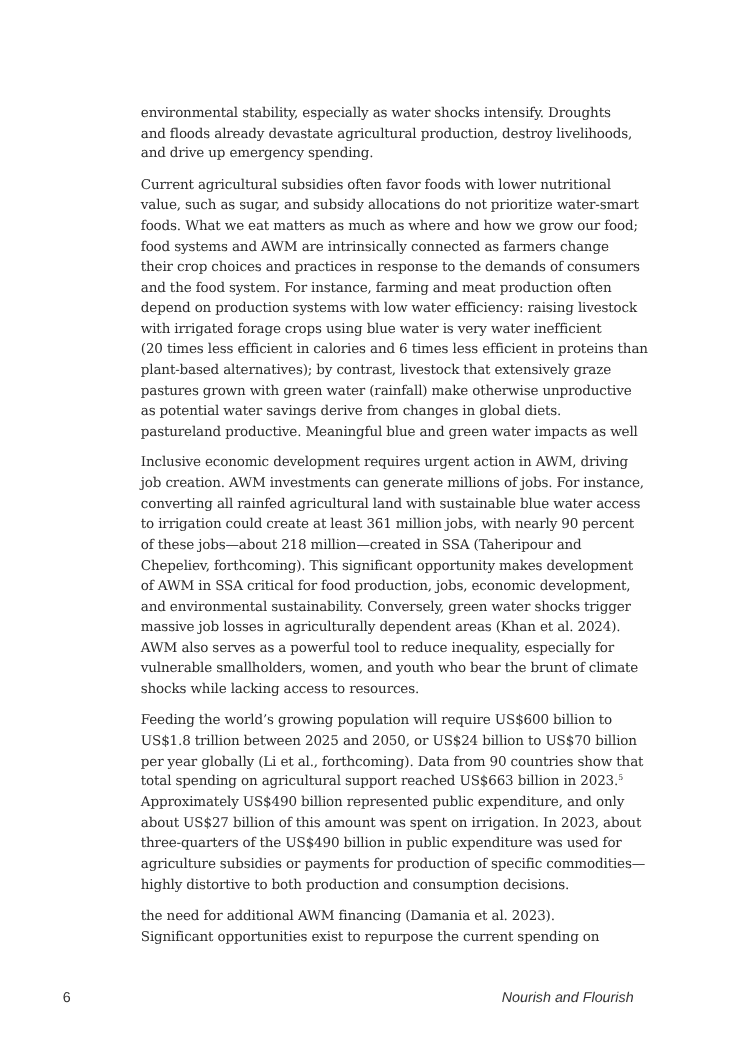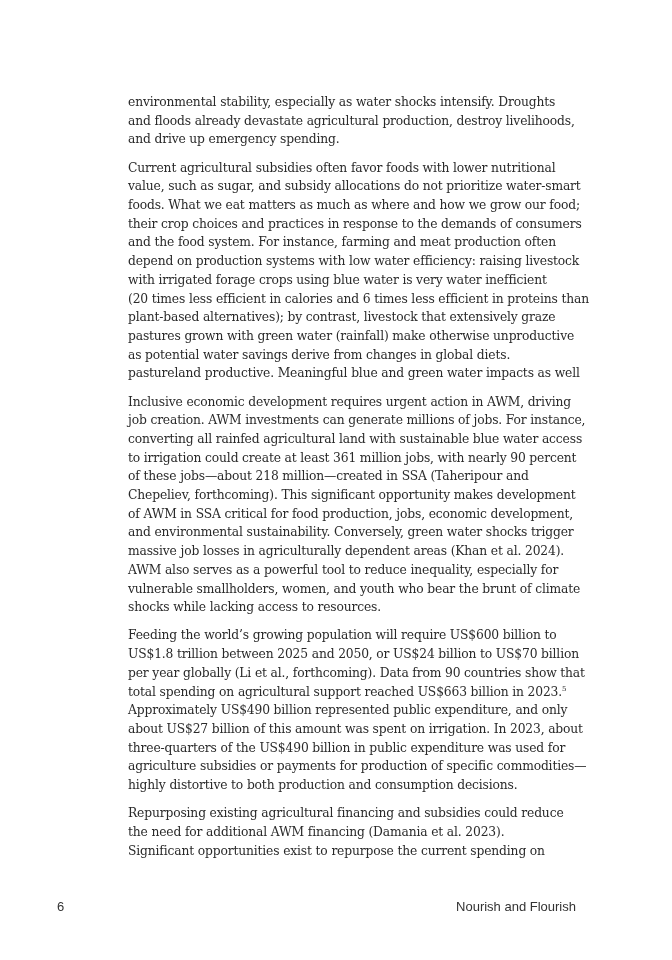--- a/index.html
+++ b/index.html
@@ -20,38 +20,39 @@
   .line { display: block; white-space: nowrap; }
   sup { font-size: 7px; line-height: 0; vertical-align: 5px; }
   .footer {
     position: absolute;
     top: 899px;
     font-family: "Liberation Sans", "DejaVu Sans", sans-serif;
     font-size: 13px;
     color: #333;
   }
   .page-num { left: 57px; }
-  .running-title { right: 96px; }
+  .running-title { right: 96px; font-style: italic; }
 </style>
 </head>
 <body>
 
 <div class="page">
   <div class="body-text">
 
     <p class="para">
       <span class="line">environmental stability, especially as water shocks intensify. Droughts</span>
       <span class="line">and floods already devastate agricultural production, destroy livelihoods,</span>
       <span class="line">and drive up emergency spending.</span>
     </p>
 
     <p class="para">
       <span class="line">Current agricultural subsidies often favor foods with lower nutritional</span>
       <span class="line">value, such as sugar, and subsidy allocations do not prioritize water-smart</span>
       <span class="line">foods. What we eat matters as much as where and how we grow our food;</span>
+      <span class="line">food systems and AWM are intrinsically connected as farmers change</span>
       <span class="line">their crop choices and practices in response to the demands of consumers</span>
       <span class="line">and the food system. For instance, farming and meat production often</span>
       <span class="line">depend on production systems with low water efficiency: raising livestock</span>
       <span class="line">with irrigated forage crops using blue water is very water inefficient</span>
       <span class="line">(20 times less efficient in calories and 6 times less efficient in proteins than</span>
       <span class="line">plant-based alternatives); by contrast, livestock that extensively graze</span>
       <span class="line">pastures grown with green water (rainfall) make otherwise unproductive</span>
       <span class="line">as potential water savings derive from changes in global diets.</span>
       <span class="line">pastureland productive. Meaningful blue and green water impacts as well</span>
     </p>
@@ -77,21 +78,20 @@
       <span class="line">per year globally (Li et al., forthcoming). Data from 90 countries show that</span>
       <span class="line"><span>total spending on agricultural support reached US$663 billion in 2023.</span><sup>5</sup></span>
       <span class="line">Approximately US$490 billion represented public expenditure, and only</span>
       <span class="line">about US$27 billion of this amount was spent on irrigation. In 2023, about</span>
       <span class="line">three-quarters of the US$490 billion in public expenditure was used for</span>
       <span class="line">agriculture subsidies or payments for production of specific commodities—</span>
       <span class="line">highly distortive to both production and consumption decisions.</span>
     </p>
 
     <p class="para">
-      <span class="line">Repurposing existing agricultural financing and subsidies could reduce</span>
       <span class="line">the need for additional AWM financing (Damania et al. 2023).</span>
       <span class="line">Significant opportunities exist to repurpose the current spending on</span>
     </p>
   </div>
 
   <div class="footer page-num">6</div>
   <div class="footer running-title">Nourish and Flourish</div>
 </div>
 
 </body></html>

